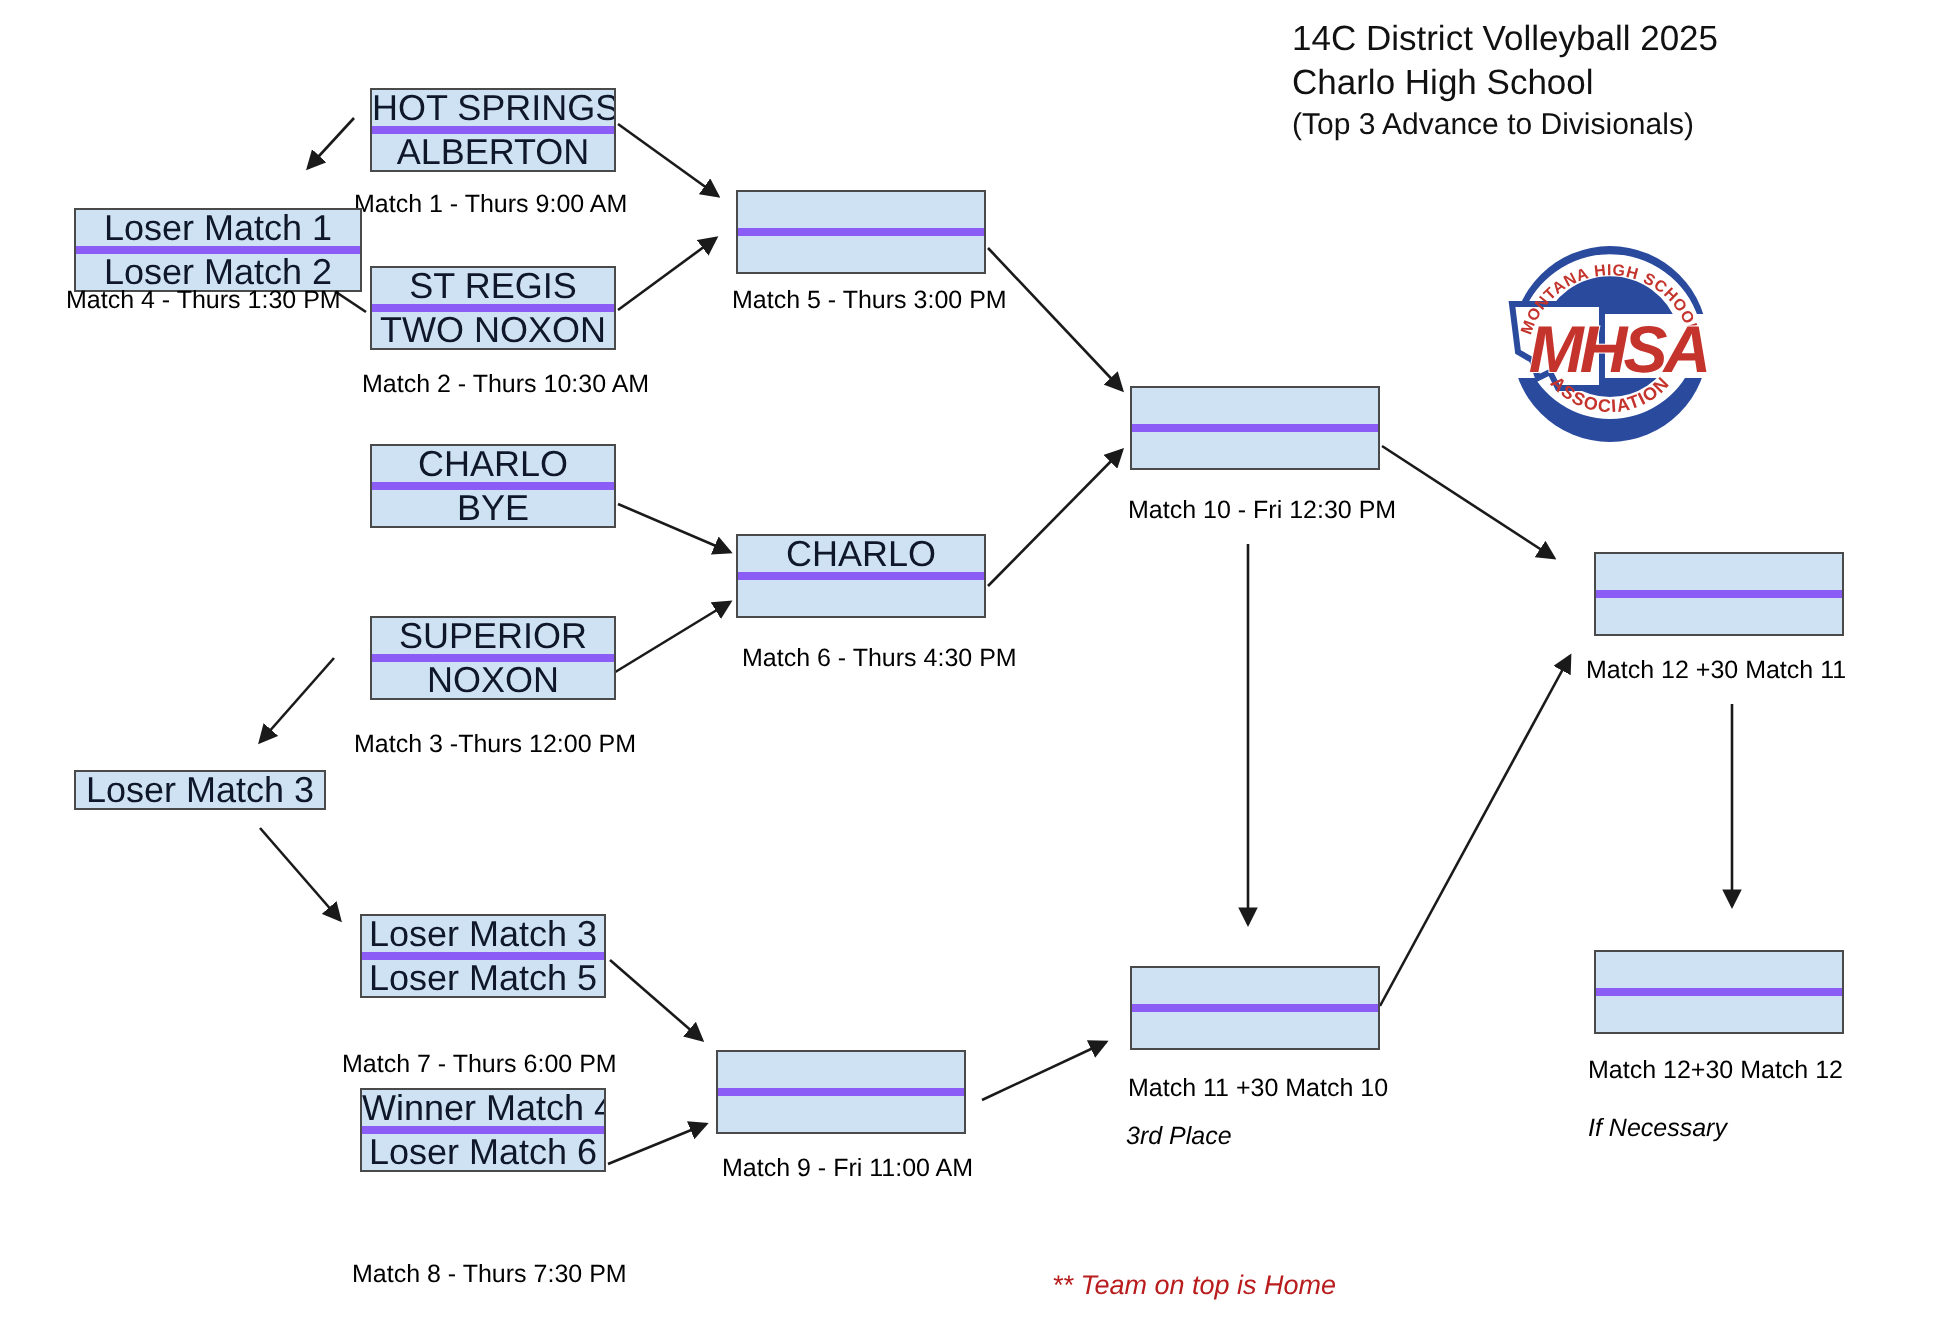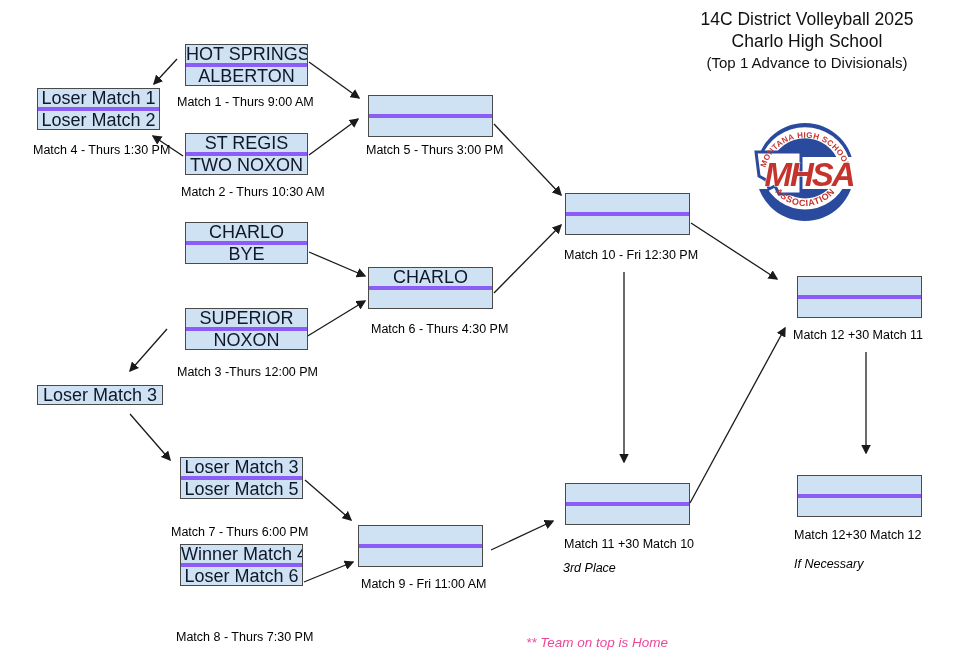--- a/index.html
+++ b/index.html
@@ -34,34 +34,33 @@
     position: absolute;
     font-size: 12.5px;
     color: #000;
     text-align: left;
     white-space: nowrap;
   }
   .sublabel { font-style: italic; }
   .title-block {
     position: absolute;
     left: 646px; top: 9px; width: 322px;
-    text-align: center;
     font-size: 17.5px;
     line-height: 21.5px;
     color: #111;
   }
   .title-block .small { font-size: 15px; }
   .footnote {
     position: absolute;
     left: 512px; top: 635px; width: 170px;
     font-size: 13.5px;
     font-style: italic;
     text-align: center;
     white-space: nowrap;
-    color: #ec4899;
+    color: #b91c1c;
   }
   .logo { position: absolute; left: 746px; top: 114px; width: 120px; height: 118px; }
 </style>
 </head>
 <body>
 
 <div class="canvas">
 
   <svg class="arrows" viewBox="0 0 977 668">
     <defs>
@@ -84,21 +83,21 @@
     <line class="aline" x1="691" y1="223" x2="777" y2="279" marker-end="url(#ah)"></line>
     <line class="aline" x1="624" y1="272" x2="624" y2="462" marker-end="url(#ah)"></line>
     <line class="aline" x1="491" y1="550" x2="553" y2="521" marker-end="url(#ah)"></line>
     <line class="aline" x1="690" y1="503" x2="785" y2="328" marker-end="url(#ah)"></line>
     <line class="aline" x1="866" y1="352" x2="866" y2="453" marker-end="url(#ah)"></line>
   </svg>
 
   <div class="title-block">
     <div>14C District Volleyball 2025</div>
     <div>Charlo High School</div>
-    <div class="small">(Top 1 Advance to Divisionals)</div>
+    <div class="small">(Top 3 Advance to Divisionals)</div>
   </div>
 
   <svg class="logo" viewBox="0 0 120 118">
     <defs>
       <path id="arcTop" d="M 20,52 A 41,41 0 0 1 98,52" fill="none"></path>
       <path id="arcBot" d="M 23,68 A 39,39 0 0 0 95,68" fill="none"></path>
     </defs>
     <circle cx="59" cy="58" r="49" fill="#2a4a9e"></circle>
     <path d="M 20,47 A 41,41 0 0 1 98,47" fill="none" stroke="#ffffff" stroke-width="11"></path>
     <path d="M 23,66 A 39,39 0 0 0 95,66" fill="none" stroke="#ffffff" stroke-width="11"></path>
@@ -112,21 +111,21 @@
       <textPath href="#arcBot" startOffset="50%" text-anchor="middle">ASSOCIATION</textPath>
     </text>
   </svg>
 
   <div class="pairbox" style="left:185px;top:44px;width:123px">
     <div class="slot">HOT SPRINGS</div>
     <div class="slot second">ALBERTON</div>
   </div>
   <div class="mlabel" style="left:177px;top:95px;width:125px">Match 1 - Thurs 9:00 AM</div>
 
-  <div class="pairbox" style="left:37px;top:88px;width:123px">
+  <div class="pairbox" style="left:37px;top:104px;width:144px">
     <div class="slot">Loser Match 1</div>
     <div class="slot second">Loser Match 2</div>
   </div>
   <div class="mlabel" style="left:33px;top:143px;width:136px">Match 4 - Thurs 1:30 PM</div>
 
   <div class="pairbox" style="left:185px;top:133px;width:123px">
     <div class="slot">ST REGIS</div>
     <div class="slot second">TWO NOXON</div>
   </div>
   <div class="mlabel" style="left:181px;top:185px;width:139px">Match 2 - Thurs 10:30 AM</div>

